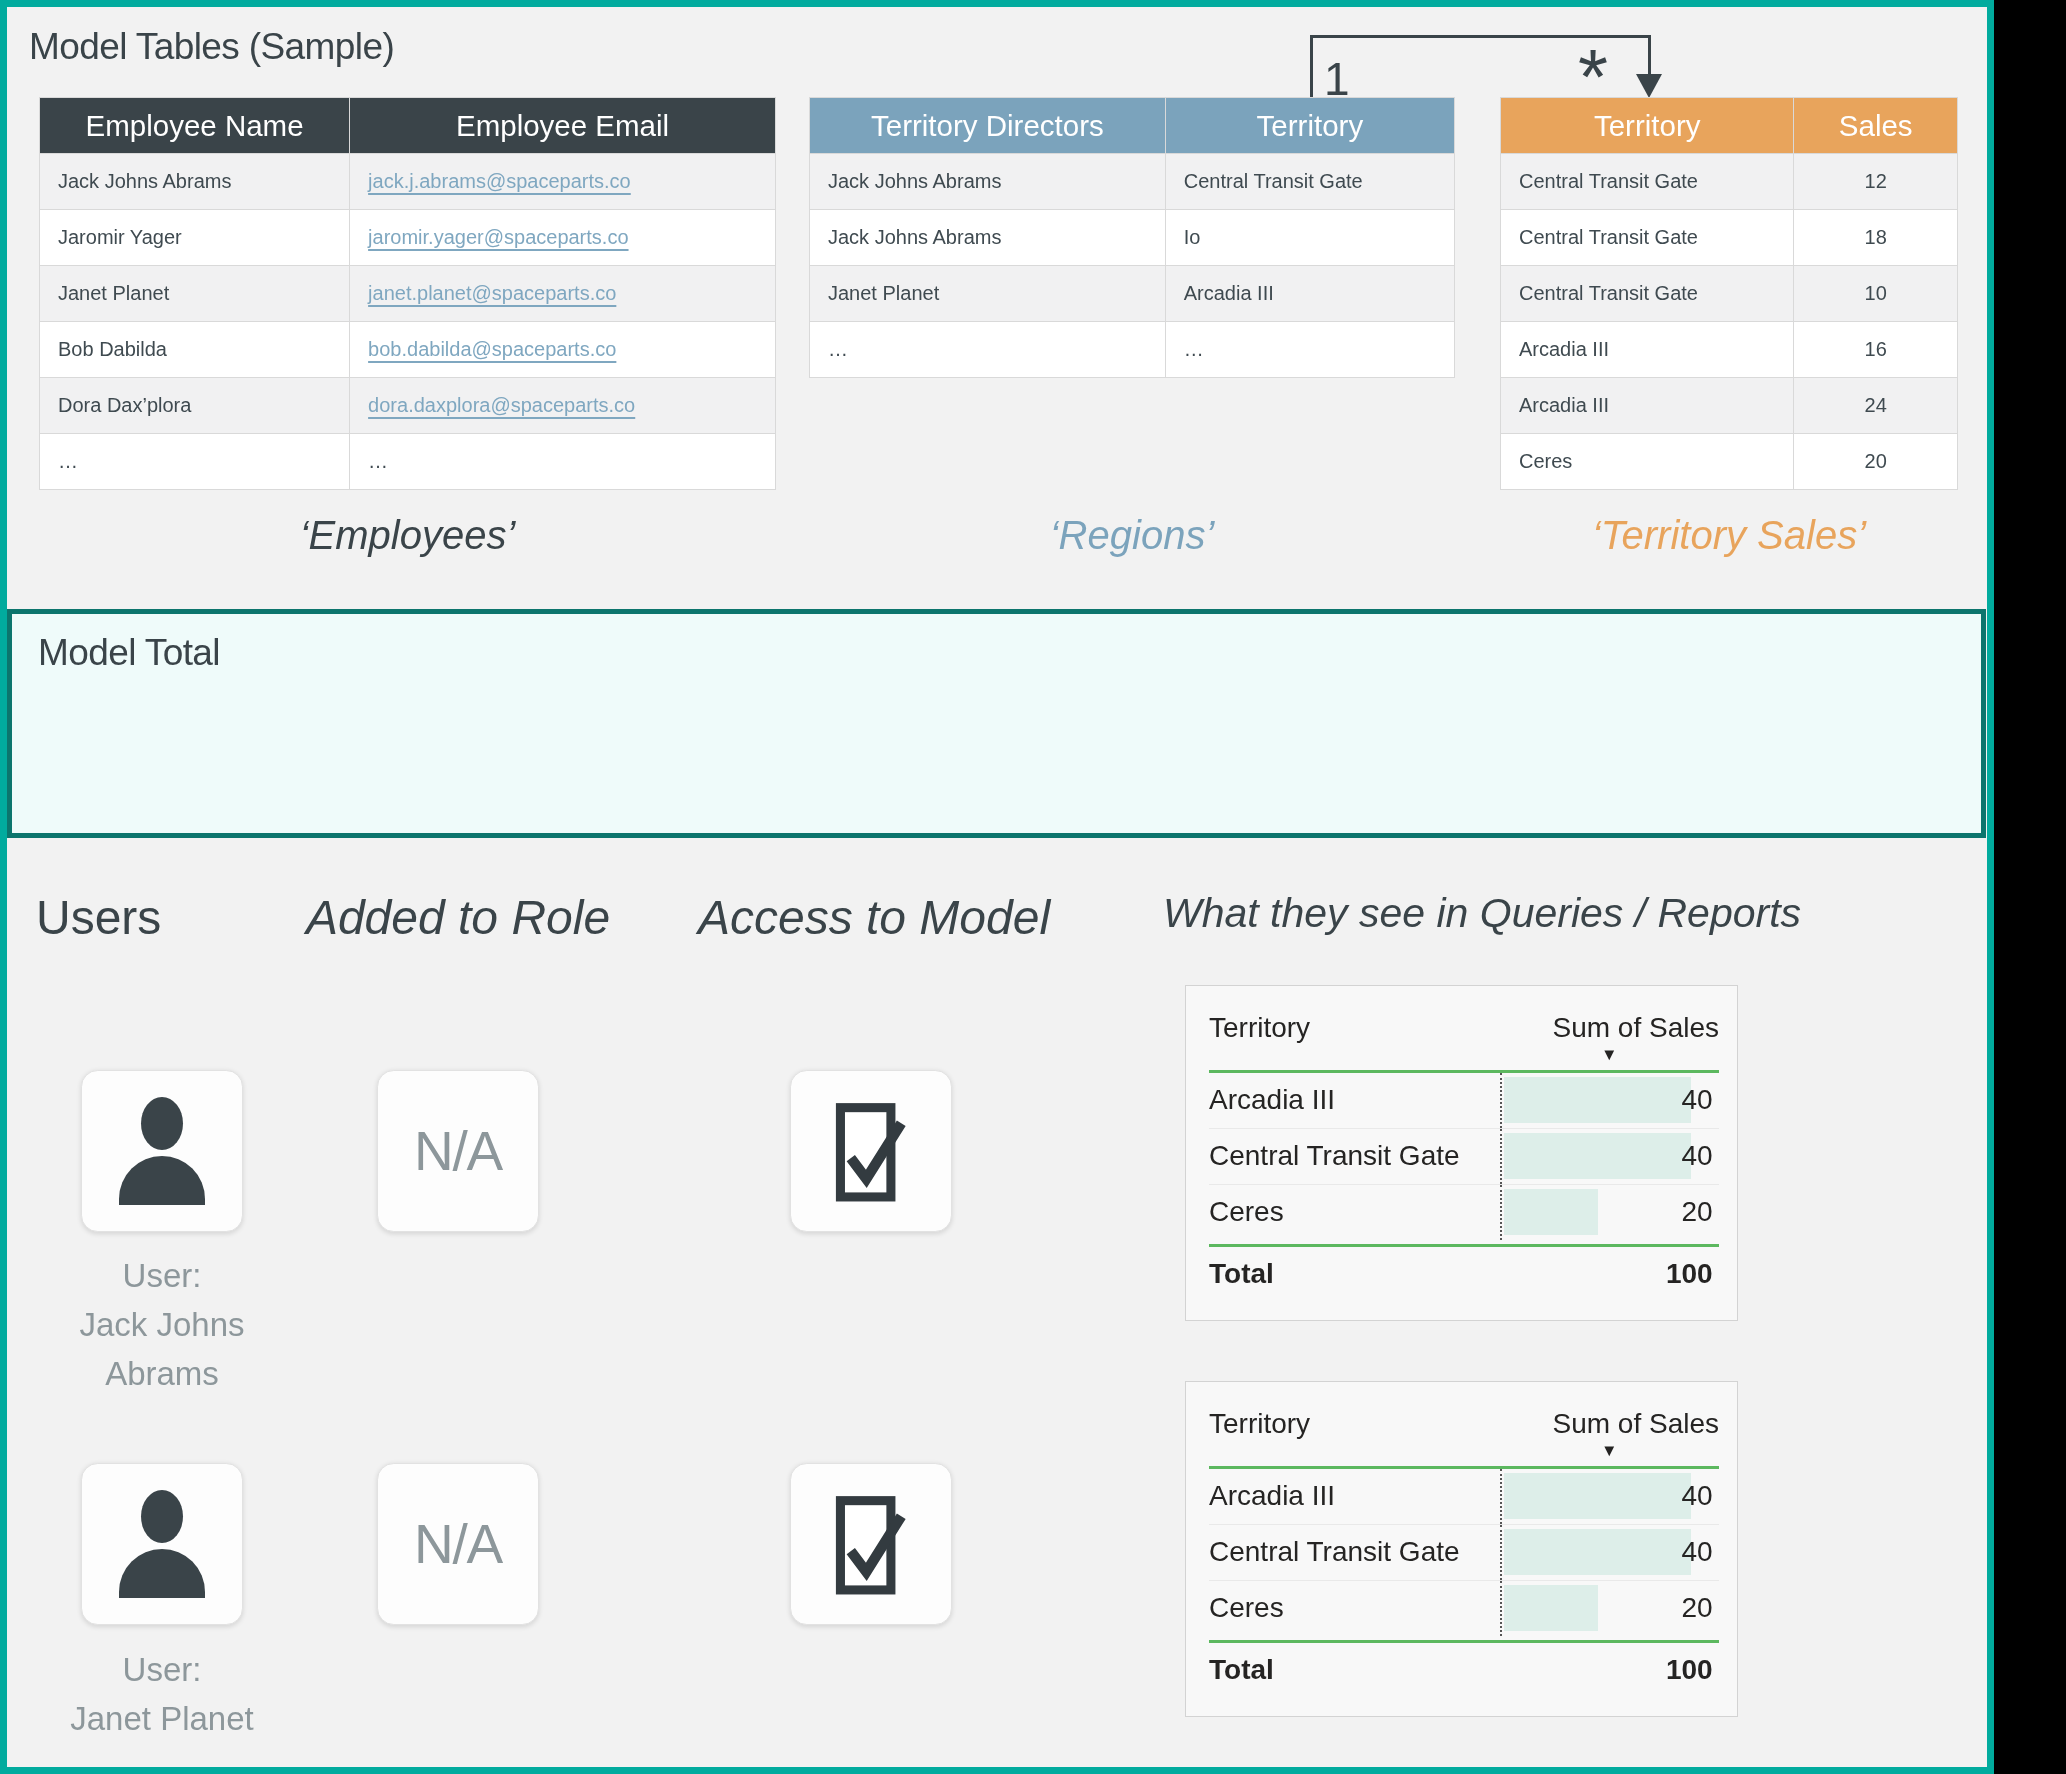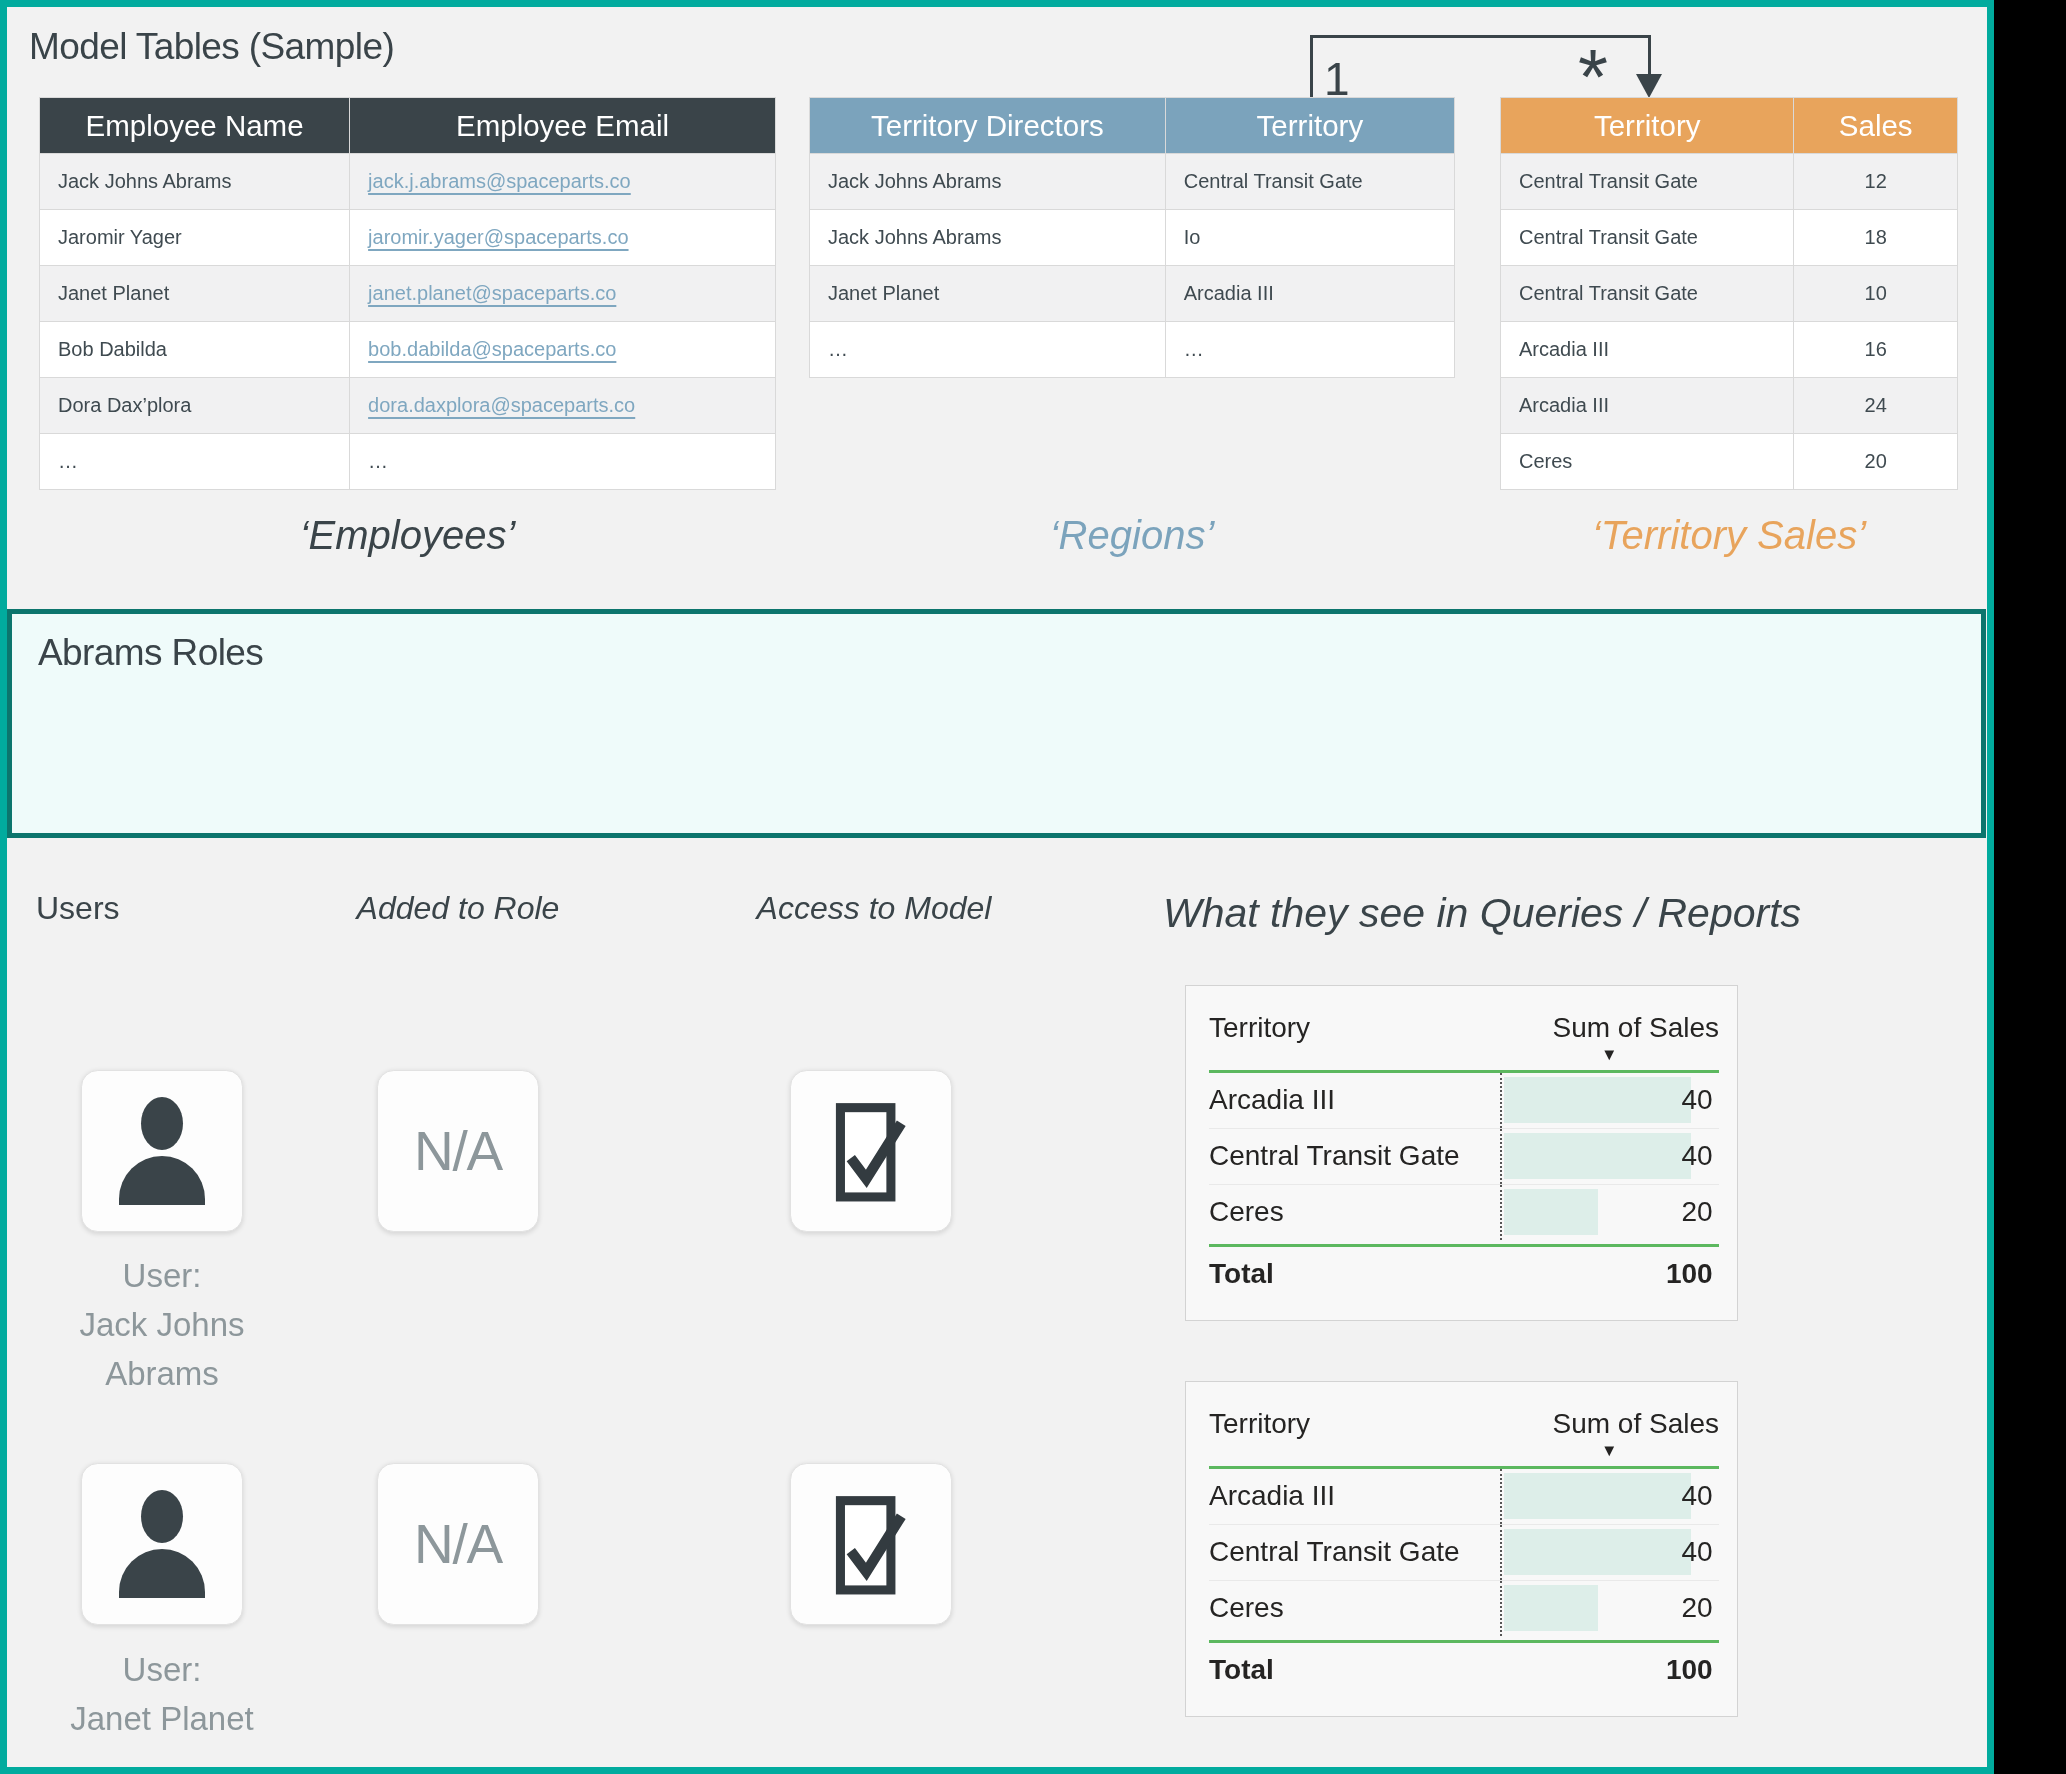--- a/index.html
+++ b/index.html
@@ -46,21 +46,21 @@
               border-top:24.4px solid #3a4449;}
   .conn-one{position:absolute;left:1317px;top:45px;font-size:46px;color:#3a4449;}
   .conn-many{position:absolute;left:1571px;top:32px;font-size:77px;line-height:77px;color:#3a4449;}
 
   
   .roles{position:absolute;left:0;top:602px;width:1979px;height:229px;box-sizing:border-box;
          background:#effbfa;border:5.1px solid #0c756d;}
   .roles .sec-title{left:26px;top:18px;}
 
   
-  .bhead{position:absolute;top:883px;font-size:32px;color:#3a4449;white-space:nowrap;}
+  .bhead{position:absolute;top:883px;font-size:48px;color:#3a4449;white-space:nowrap;}
   .bhead.it{font-style:italic;transform:translateX(-50%);}
   .bh-users{left:29px;}
   .bh-role{left:451px;}
   .bh-access{left:867px;}
   .bh-reports{left:1475px;font-size:41px;}
 
   .card{position:absolute;width:162px;height:162px;background:#fdfdfd;border:1.3px solid #e2e2e2;
         border-radius:16.7px;box-shadow:0 1.9px 5.1px rgba(0,0,0,.12);box-sizing:border-box;
         display:flex;align-items:center;justify-content:center;}
   .person-icon{display:block;}
@@ -196,21 +196,21 @@
           <td>20</td>
         </tr>
       </tbody>
   </table>
 
   <div class="tbl-caption cap-employees">‘Employees’</div>
   <div class="tbl-caption cap-regions">‘Regions’</div>
   <div class="tbl-caption cap-sales">‘Territory Sales’</div>
 
   <div class="roles">
-    <div class="sec-title">Abrams Roles</div>
+    <div class="sec-title">Model Total</div>
   </div>
 
   <div class="bhead bh-users">Users</div>
   <div class="bhead it bh-role">Added to Role</div>
   <div class="bhead it bh-access">Access to Model</div>
   <div class="bhead it bh-reports">What they see in Queries / Reports</div>
 
   <div class="card" style="left:74px;top:1063px;">
     <div class="person-icon">
       <div class="p-head"></div>

